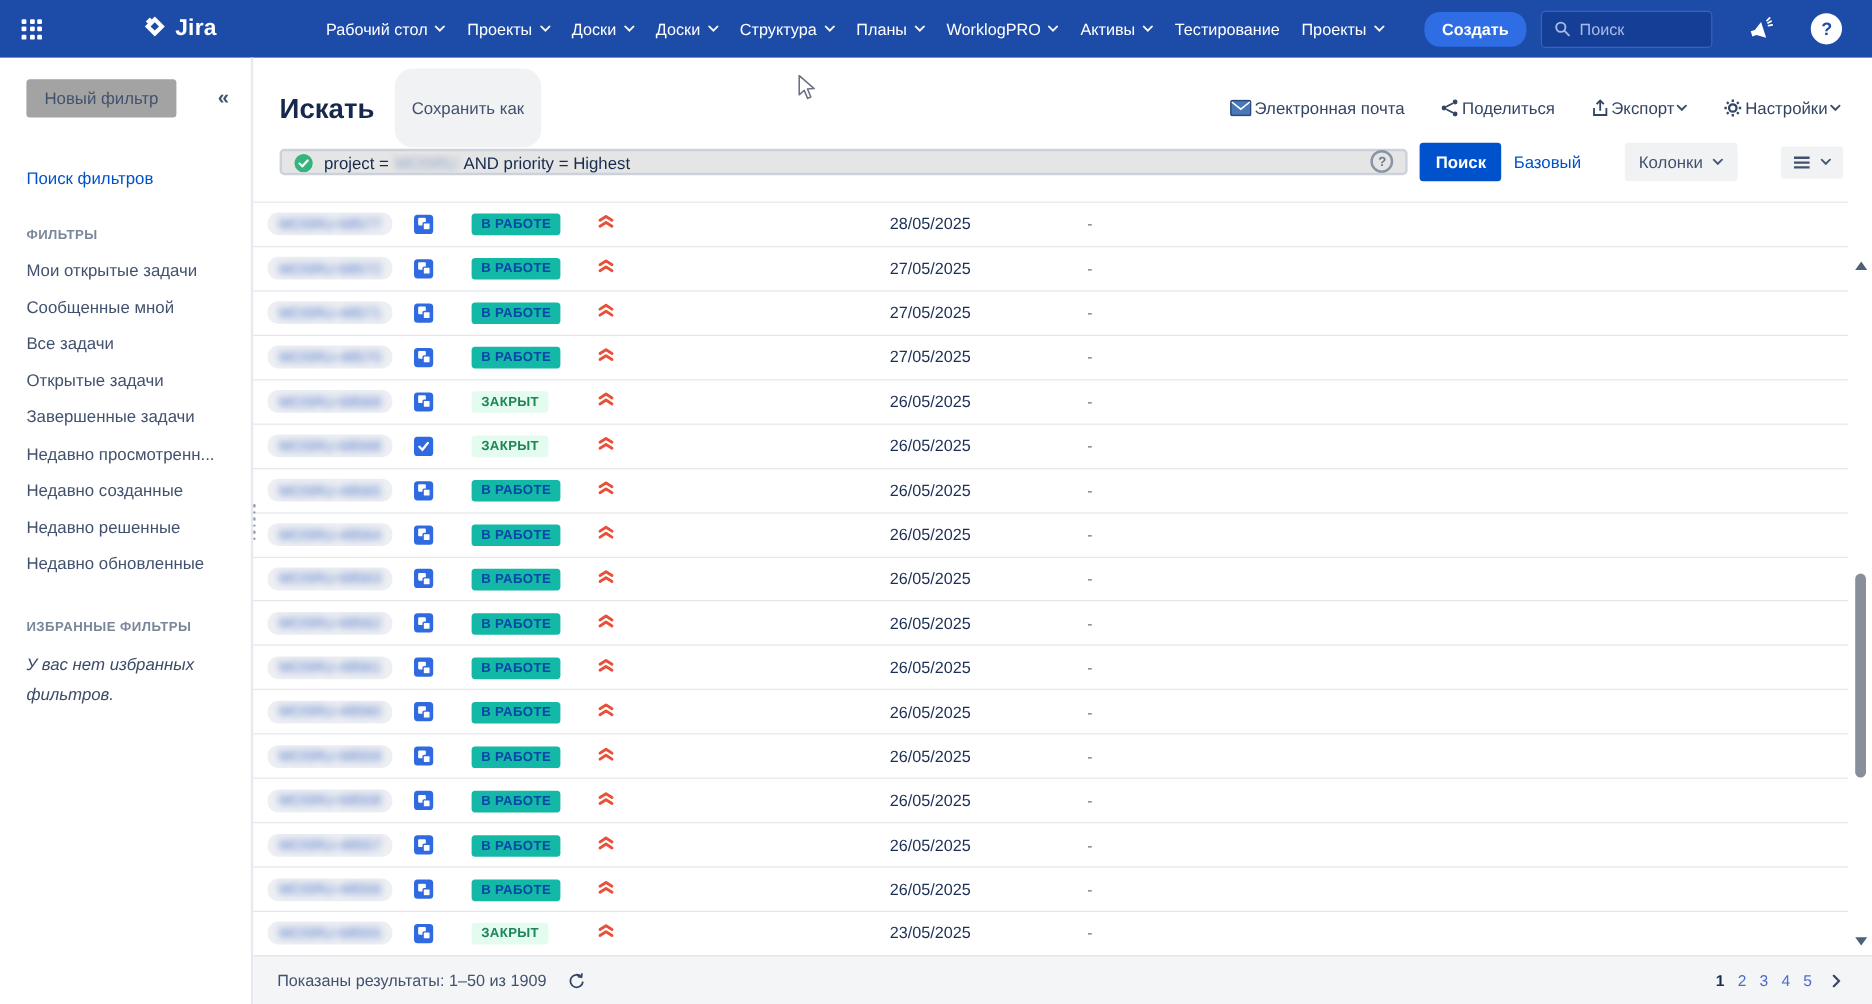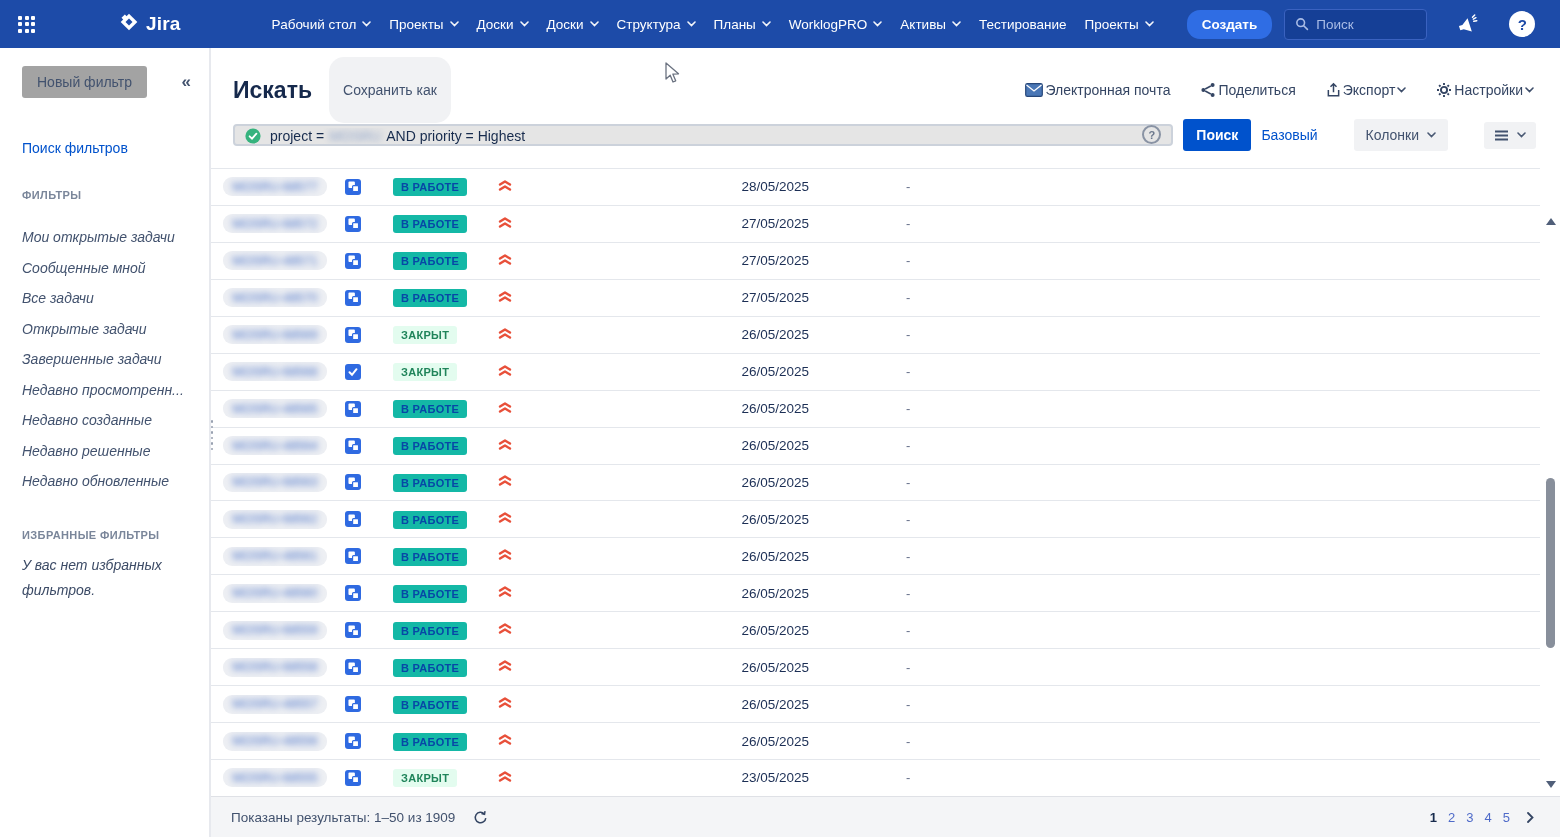--- a/index.html
+++ b/index.html
@@ -33,21 +33,21 @@
   .content { flex:1; display:flex; min-height:0; position:relative; }
 
   
   .sidebar { width:211px; flex:0 0 211px; border-right:2px solid #e7e9ee; padding:18px 14px 0 22px; position:relative; }
   .sidebar-top { display:flex; align-items:center; justify-content:space-between; }
   .new-filter-btn { background:#a3a3a3; border:none; color:#42526e; font-family:inherit; font-size:14px;
      padding:8px 15px; border-radius:3px; cursor:pointer; }
   .collapse-btn { color:#42526e; font-size:17px; font-weight:bold; cursor:pointer; padding:0 4px; }
   .search-filters { color:#0052cc; font-size:14px; margin-top:42px; cursor:pointer; display:inline-block; }
   .side-heading { font-size:11px; font-weight:bold; color:#7a869a; letter-spacing:.4px; margin-top:32px; }
-  .side-list { margin-top:21px;font-style:italic; }
+  .side-list { margin-top:8px; }
   .side-item { font-size:14px; color:#42526e; line-height:30.5px; cursor:pointer; white-space:nowrap; }
   .fav-empty { font-size:14px; font-style:italic; color:#3c4b66; margin-top:12px; line-height:25px; width:165px; }
   .resize-grip { position:absolute; right:-4px; top:372px; display:flex; flex-direction:column; gap:3px; z-index:3; cursor:col-resize; }
   .resize-grip i { width:2.5px; height:2.5px; border-radius:50%; background:#98a1b0; }
 
   
   .main { flex:1; display:flex; flex-direction:column; min-width:0; position:relative; }
   .main-header { height:70px; flex:0 0 70px; display:flex; align-items:center; padding:14px 26px 0 22px; }
   .page-title { font-size:23px; font-weight:600; color:#16294c; }
   .saveas-btn { background:#f1f2f4; border:none; color:#42526e; font-family:inherit; font-size:14px;

